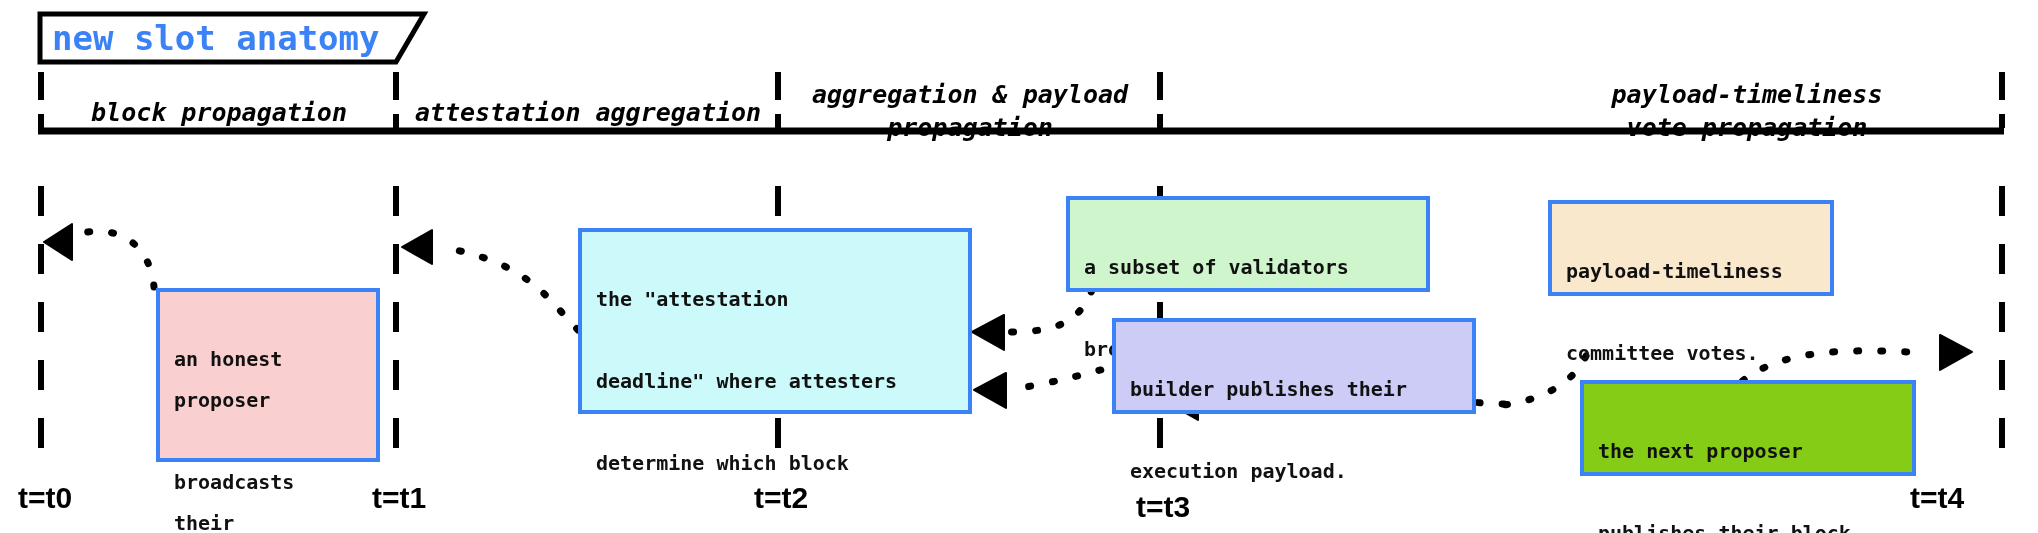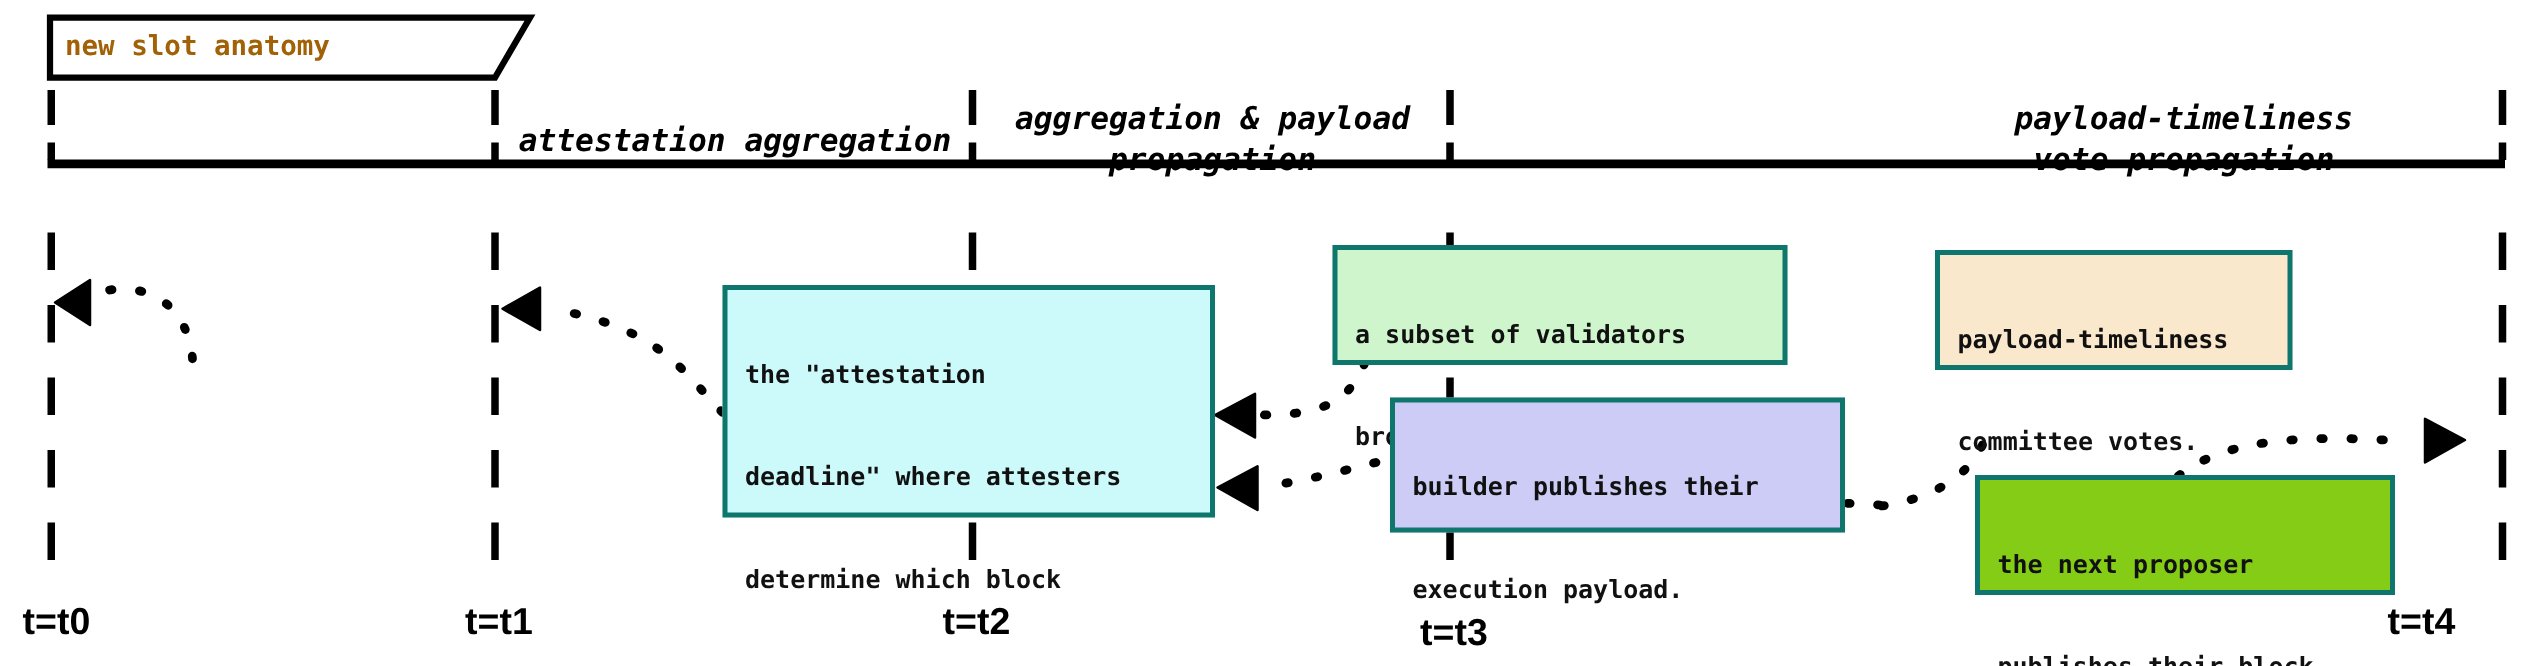--- a/index.html
+++ b/index.html
@@ -6,36 +6,36 @@
   body{
     width:2038px;height:533px;background:#ffffff;
     font-family:"DejaVu Sans Mono",monospace;
     overflow:hidden;position:relative;
   }
   #stage{position:absolute;left:0;top:0;width:2038px;height:533px;}
   svg#art{position:absolute;left:0;top:0;width:2038px;height:533px;pointer-events:none;}
   .title-text{
     position:absolute;left:52px;top:16px;
     font-family:"DejaVu Sans Mono",monospace;
-    font-weight:bold;font-size:22px;letter-spacing:0px;
-    color:#a16207;white-space:nowrap;line-height:44px;
+    font-weight:bold;font-size:34px;letter-spacing:0px;
+    color:#3b82f6;white-space:nowrap;line-height:44px;
   }
 
   
   .phase{
     position:absolute;text-align:center;
     font-family:"DejaVu Sans Mono",monospace;
     font-style:italic;font-weight:bold;font-size:25px;
     color:#000;line-height:33px;
   }
 
   
   .note{
     position:absolute;box-sizing:border-box;
-    border:4px solid #0f766e;
+    border:4px solid #3b82f6;
     font-family:"DejaVu Sans Mono",monospace;
     font-weight:bold;font-size:20px;line-height:41px;
     color:#111;
     padding:6px 12px 6px 14px;
     white-space:pre-line;
   }
   .note span{display:block;}
 
   
   .tlabel{
@@ -88,43 +88,50 @@
     <polygon points="1500,385 1500,420 1166,420" fill="none" stroke="none"></polygon>
     <polygon points="1198,384 1198,420 1166,402" fill="#000000" stroke="#000000" stroke-width="2" stroke-linejoin="round"></polygon>
     <path d="M 1504,404 C 1440,400 1320,398 1210,401" fill="none" stroke="#000000" stroke-width="7" stroke-dasharray="2 22" stroke-linecap="round"></path>
 
     <path d="M 1726,398 C 1760,352 1830,348 1908,352" fill="none" stroke="#000000" stroke-width="7" stroke-dasharray="2 22" stroke-linecap="round"></path>
     <polygon points="1940,335 1940,370 1972,352" fill="#000000" stroke="#000000" stroke-width="2" stroke-linejoin="round"></polygon>
   </svg>
 
   <div class="title-text">new slot anatomy</div>
 
+  <div class="phase" style="left: 44px; top: 96px; width: 350px; white-space: pre-line;">block propagation</div>
 
   <div class="phase" style="left: 400px; top: 96px; width: 376px; white-space: pre-line; text-align: center;">attestation aggregation</div>
 
   <div class="phase" style="left: 782px; top: 78px; width: 376px; white-space: pre-line;">aggregation &amp; payload
 propagation</div>
 
   <div class="phase" style="left: 1538px; top: 78px; width: 418px; white-space: pre-line;">payload-timeliness
 vote propagation</div>
 
+  <div class="note" style="left: 156px; top: 288px; width: 224px; height: 174px; background: rgb(250, 207, 207);">
+    <span>an honest proposer</span>
+    <span>broadcasts their</span>
+    
+    
+  </div>
 
   <div class="note" style="left: 578px; top: 228px; width: 394px; height: 186px; background: rgb(204, 250, 250);">
     <span>the "attestation</span>
     <span>deadline" where attesters</span>
     <span>determine which block</span>
     <span>they will vote for.</span>
   </div>
 
   <div class="note" style="left: 1066px; top: 196px; width: 364px; height: 96px; background: rgb(207, 245, 204);">
     <span>a subset of validators</span>
     <span>broadcast an aggregate.</span>
   </div>
 
-  <div class="note" style="left: 1112px; top: 318px; width: 364px; height: 108px; background: rgb(204, 204, 247);">
+  <div class="note" style="left: 1112px; top: 318px; width: 364px; height: 96px; background: rgb(204, 204, 247);">
     <span>builder publishes their</span>
     <span>execution payload.</span>
   </div>
 
   <div class="note" style="left: 1548px; top: 200px; width: 286px; height: 96px; background: rgb(250, 232, 204);">
     <span>payload-timeliness</span>
     <span>committee votes.</span>
   </div>
 
   <div class="note" style="left: 1580px; top: 380px; width: 336px; height: 96px; background: #84cc16;">

